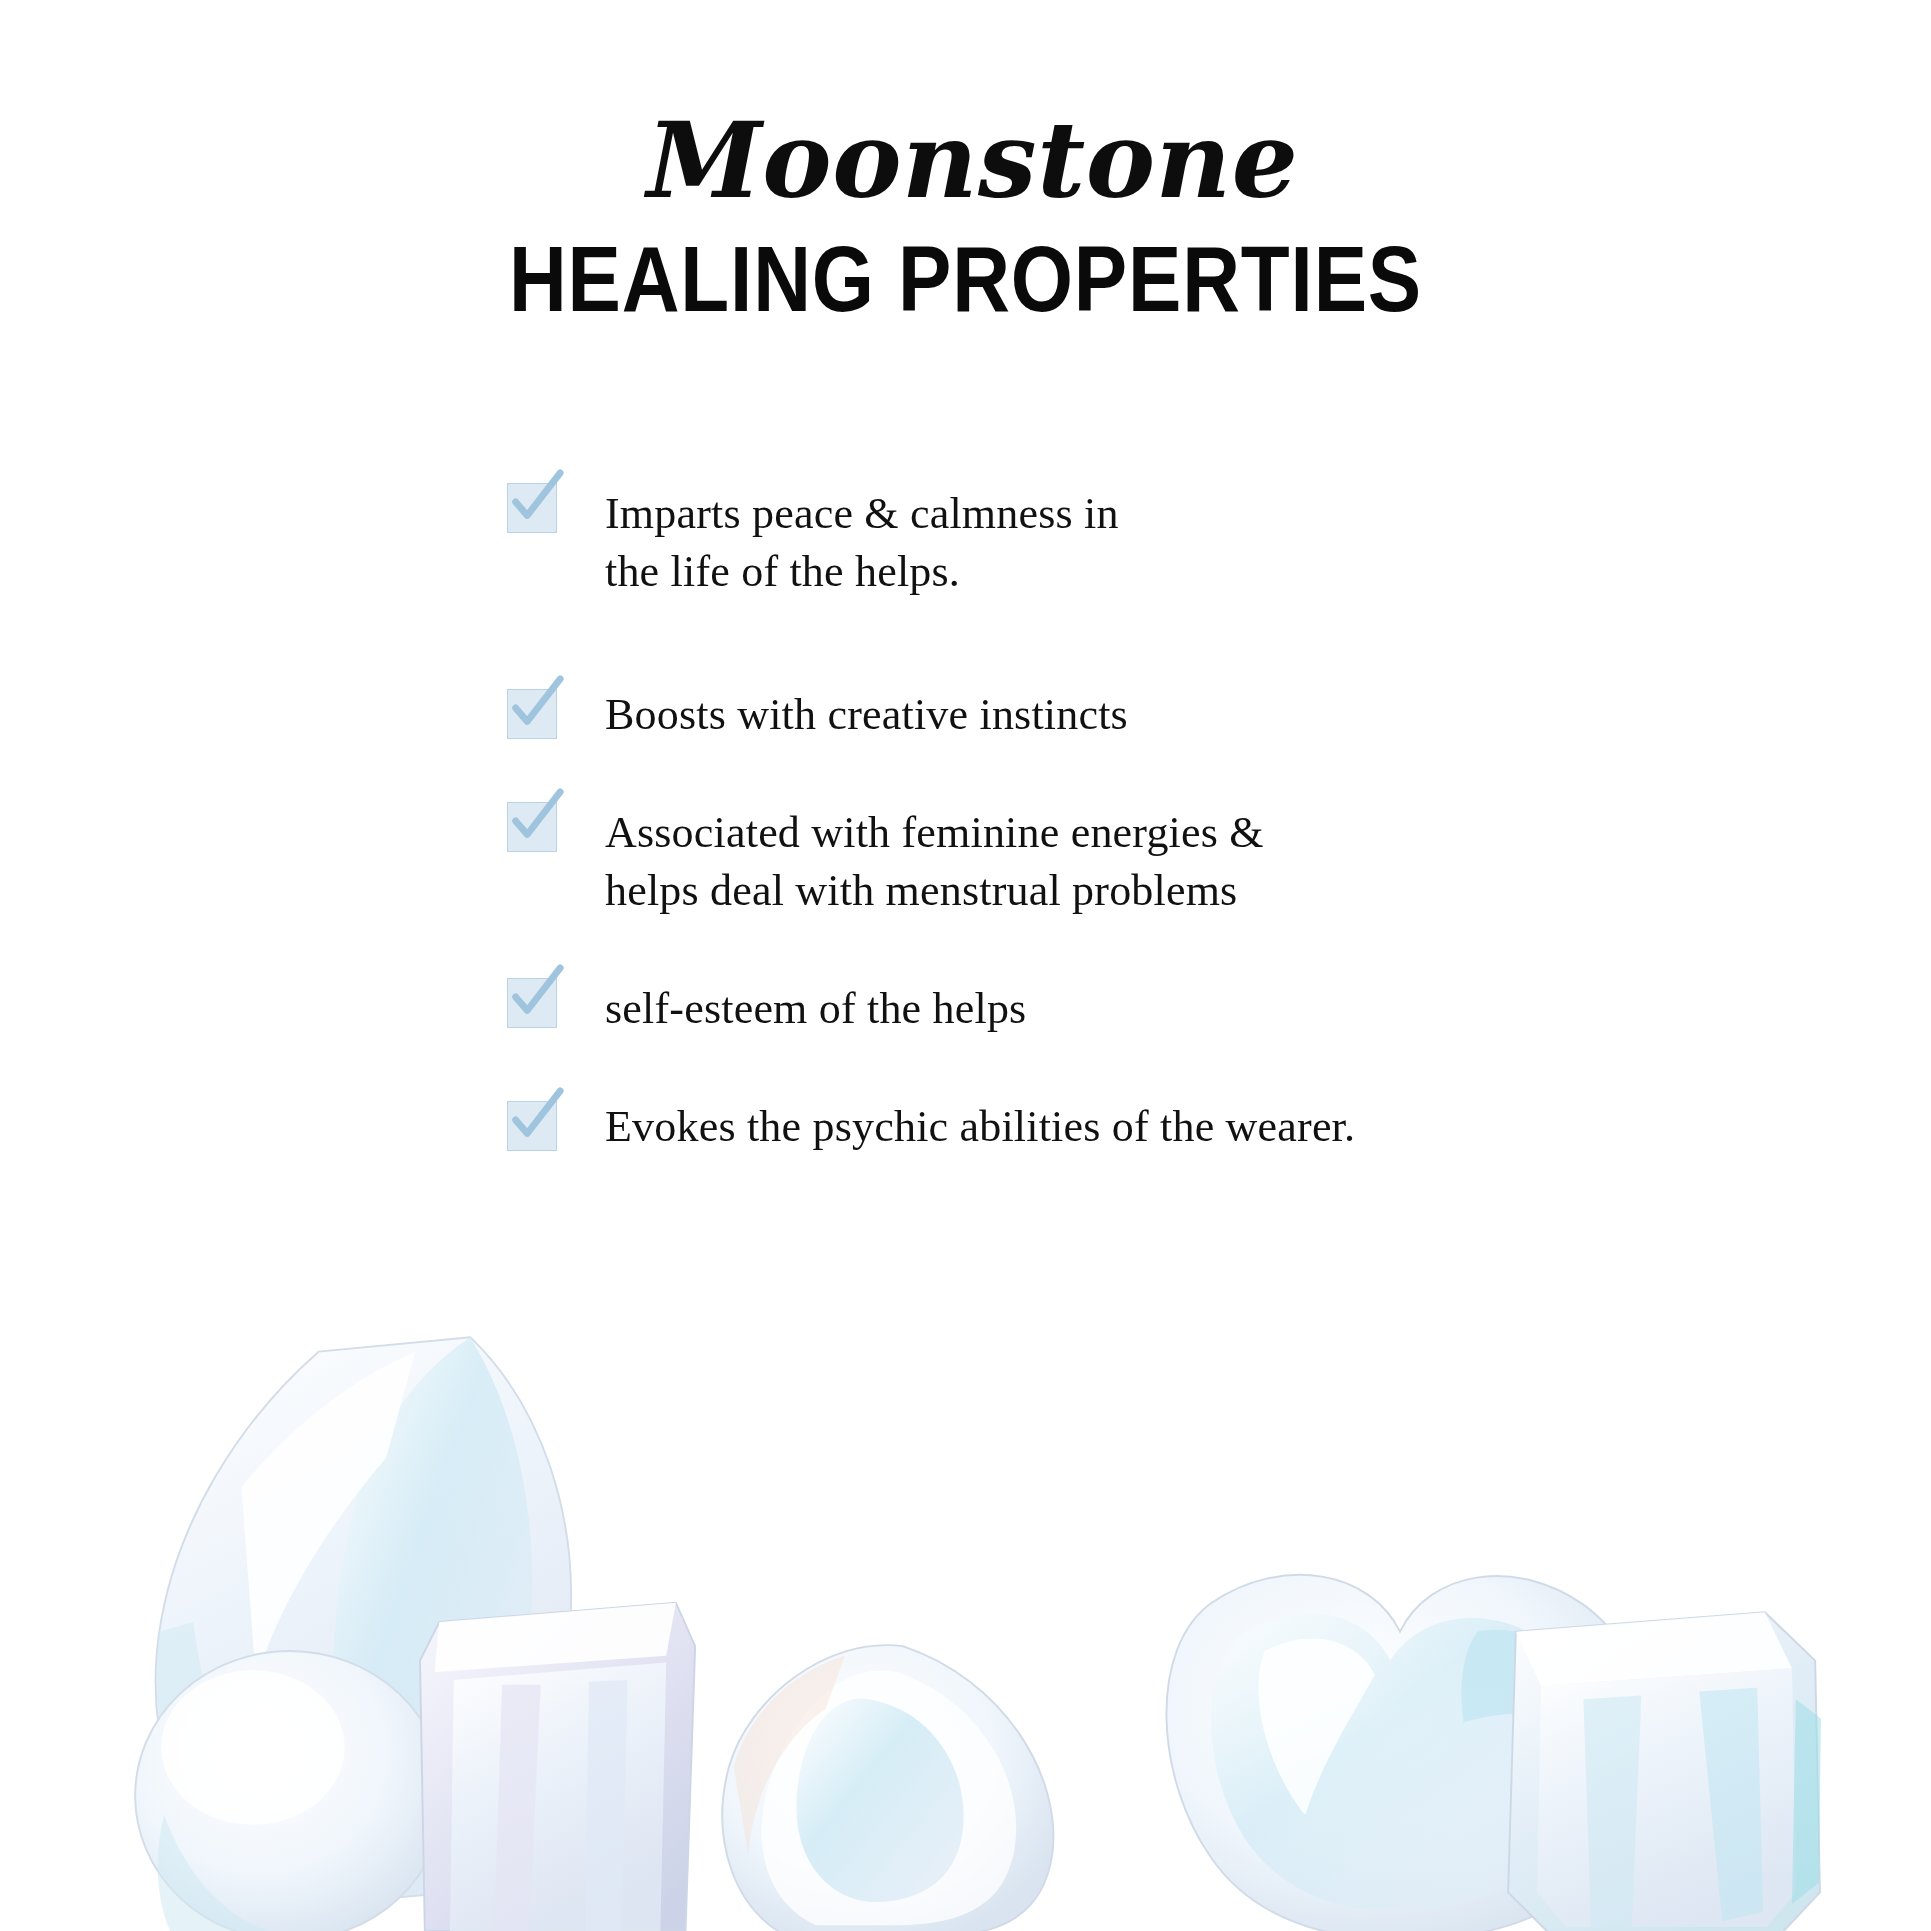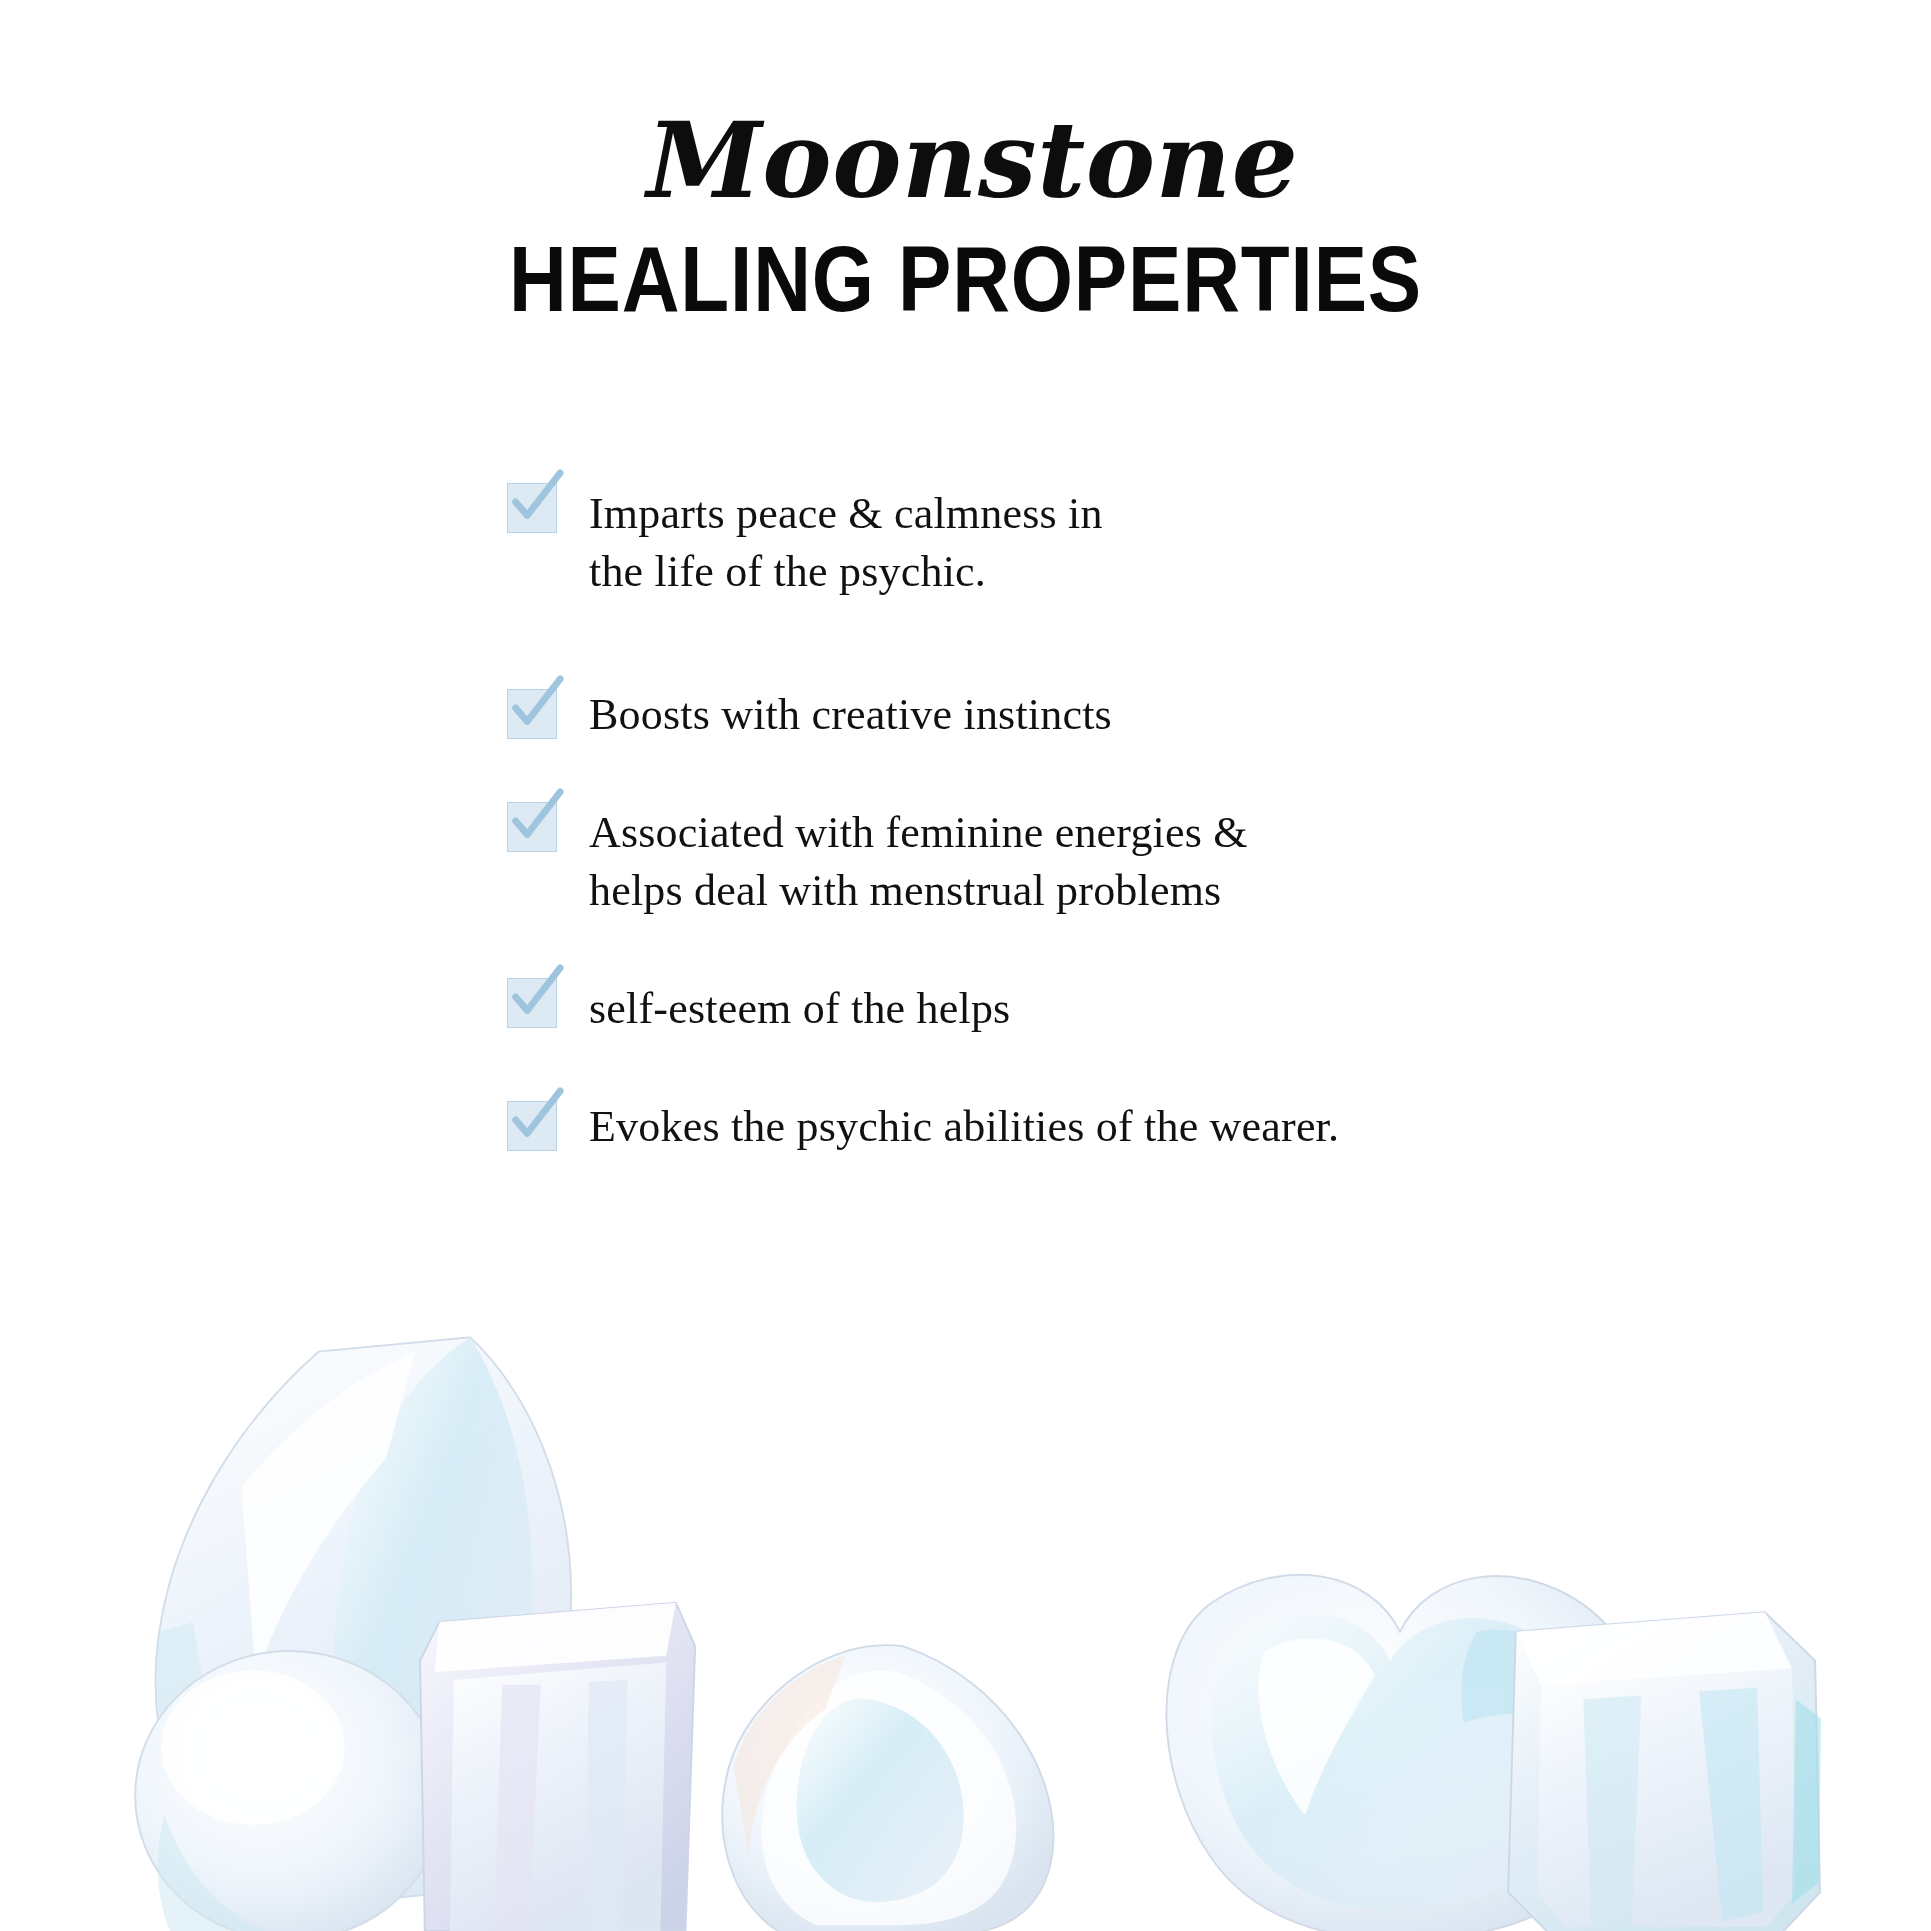--- a/index.html
+++ b/index.html
@@ -56,20 +56,21 @@
   .list {
     position: absolute;
     top: 483px;
     left: 502px;
     width: 1081px;
   }
   .list-item {
     display: flex;
     align-items: flex-start;
     margin-bottom: 58px;
+    gap: 16px;
   }
   .list-item:last-child { margin-bottom: 0; text-align: center; }
 
   .check-wrap {
     flex: 0 0 auto;
     width: 60px;
     margin-right: 27px;
     display: flex;
     justify-content: center;
   }
@@ -129,21 +130,21 @@
     <div class="list-item item-1">
       <div class="check-wrap">
         <span class="checkbox">
           <svg viewBox="0 0 64 64" aria-hidden="true">
             <path d="M12 34 L24 48 L58 4" fill="none" stroke="#9fc4dd" stroke-width="7" stroke-linecap="round" stroke-linejoin="round"></path>
           </svg>
         </span>
       </div>
       <div class="item-text">
         <span class="line">Imparts peace &amp; calmness in</span>
-        <span class="line">the life of the psychic.</span>
+        <span class="line">the life of the helps.</span>
       </div>
     </div>
 
     <div class="spacer-lg"></div>
 
     <div class="list-item item-2">
       <div class="check-wrap">
         <span class="checkbox">
           <svg viewBox="0 0 64 64" aria-hidden="true">
             <path d="M12 34 L24 48 L58 4" fill="none" stroke="#9fc4dd" stroke-width="7" stroke-linecap="round" stroke-linejoin="round"></path>

